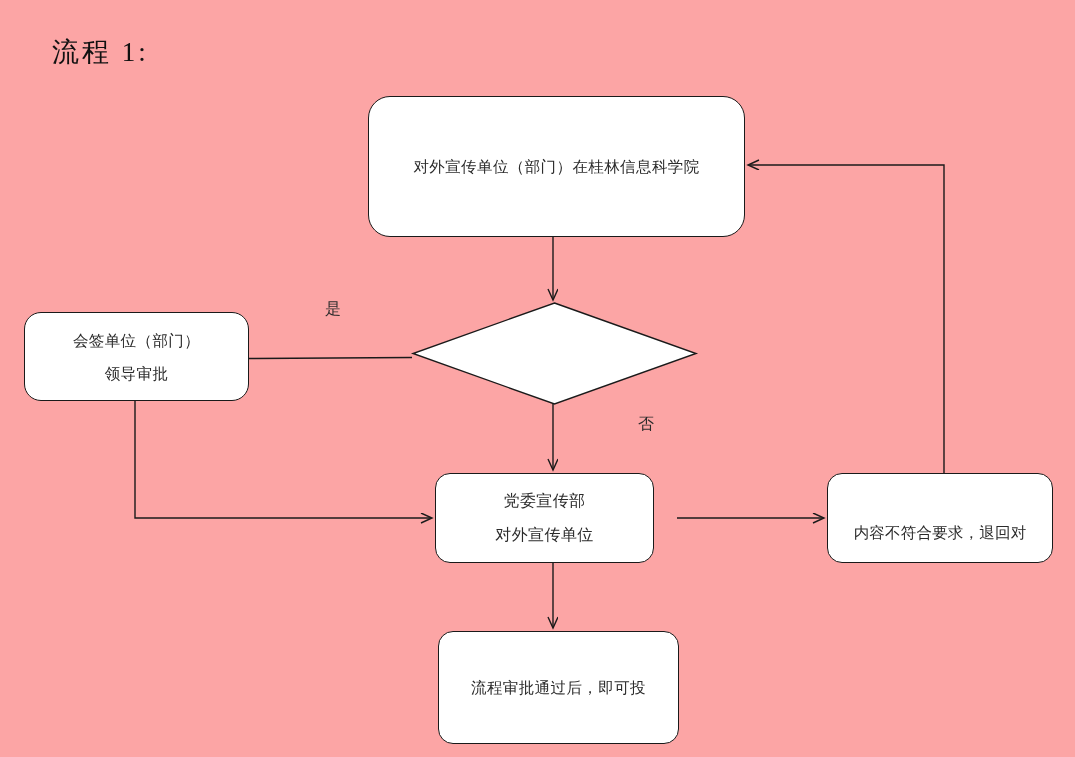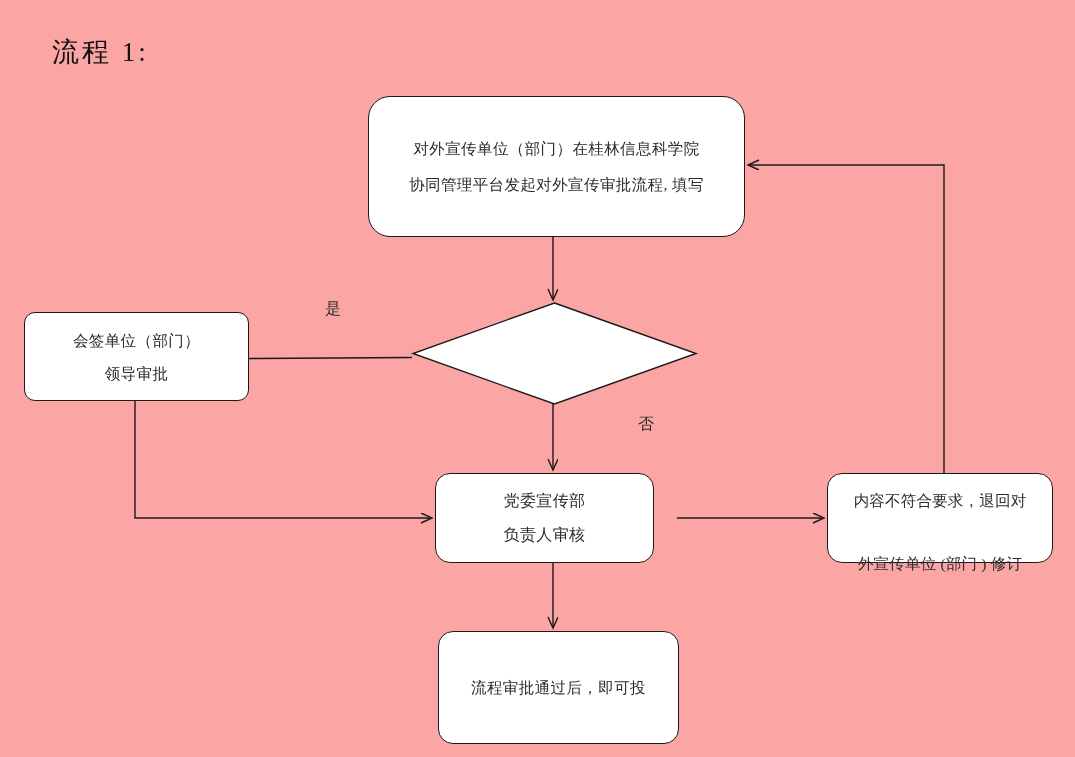--- a/index.html
+++ b/index.html
@@ -34,21 +34,21 @@
     font-size: 27px;
     letter-spacing: 3px;
     line-height: 1.2;
     white-space: nowrap;
     color: #111111;
   }
   .node {
     position: absolute;
     box-sizing: border-box;
     border: 1.3px solid #1a1a1a;
-    border-radius: 11px;
+    border-radius: 17px;
     background: #ffffff;
     display: flex;
     flex-direction: column;
     align-items: center;
     justify-content: center;
     text-align: center;
     color: #2b2b2b;
   }
   .node .line {
     display: block;
@@ -146,37 +146,35 @@
 
     <line x1="677" y1="518" x2="823" y2="518" stroke="#1a1a1a" stroke-width="1.4" marker-end="url(#arrowhead)"></line>
 
     <line x1="553" y1="563" x2="553" y2="627" stroke="#1a1a1a" stroke-width="1.4" marker-end="url(#arrowhead)"></line>
 
     <polyline points="944,473 944,165 749,165" fill="none" stroke="#1a1a1a" stroke-width="1.4" marker-end="url(#arrowhead)"></polyline>
   </svg>
 
   <div class="node" id="node-initiate">
     <span class="line">对外宣传单位（部门）在桂林信息科学院</span>
-    <span class="line">协同管理平台发起对外宣传审批流程, 填写</span>
   </div>
 
   <div class="node" id="node-cosign">
     <span class="line">会签单位（部门）</span>
     <span class="line">领导审批</span>
   </div>
 
 
   <div class="node" id="node-review">
     <span class="line">党委宣传部</span>
-    <span class="line">负责人审核</span>
+    <span class="line">对外宣传单位</span>
   </div>
 
   <div class="node" id="node-reject">
     <span class="line">内容不符合要求，退回对</span>
-    <span class="line">外宣传单位 (部门 ) 修订</span>
   </div>
 
   <div class="node" id="node-publish">
     <span class="line">流程审批通过后，即可投</span>
   </div>
 
   <div class="edge-label" id="label-yes">是</div>
 
   <div class="edge-label" id="label-no">否</div>
 

